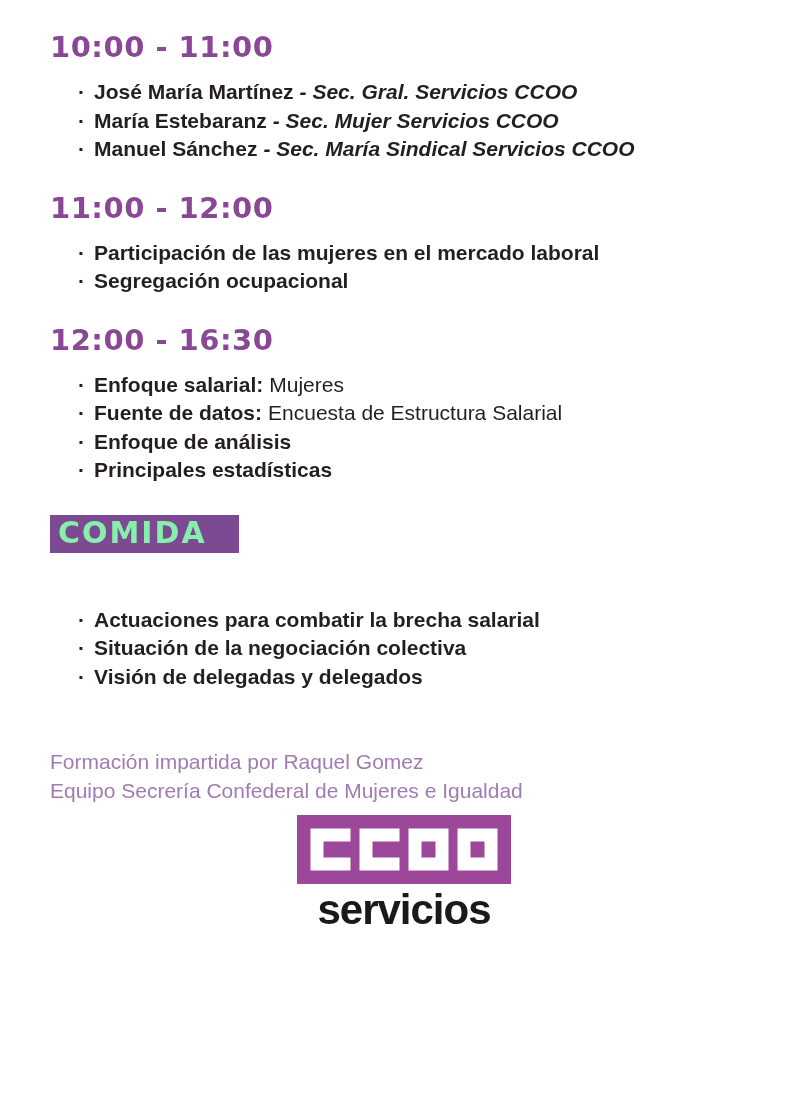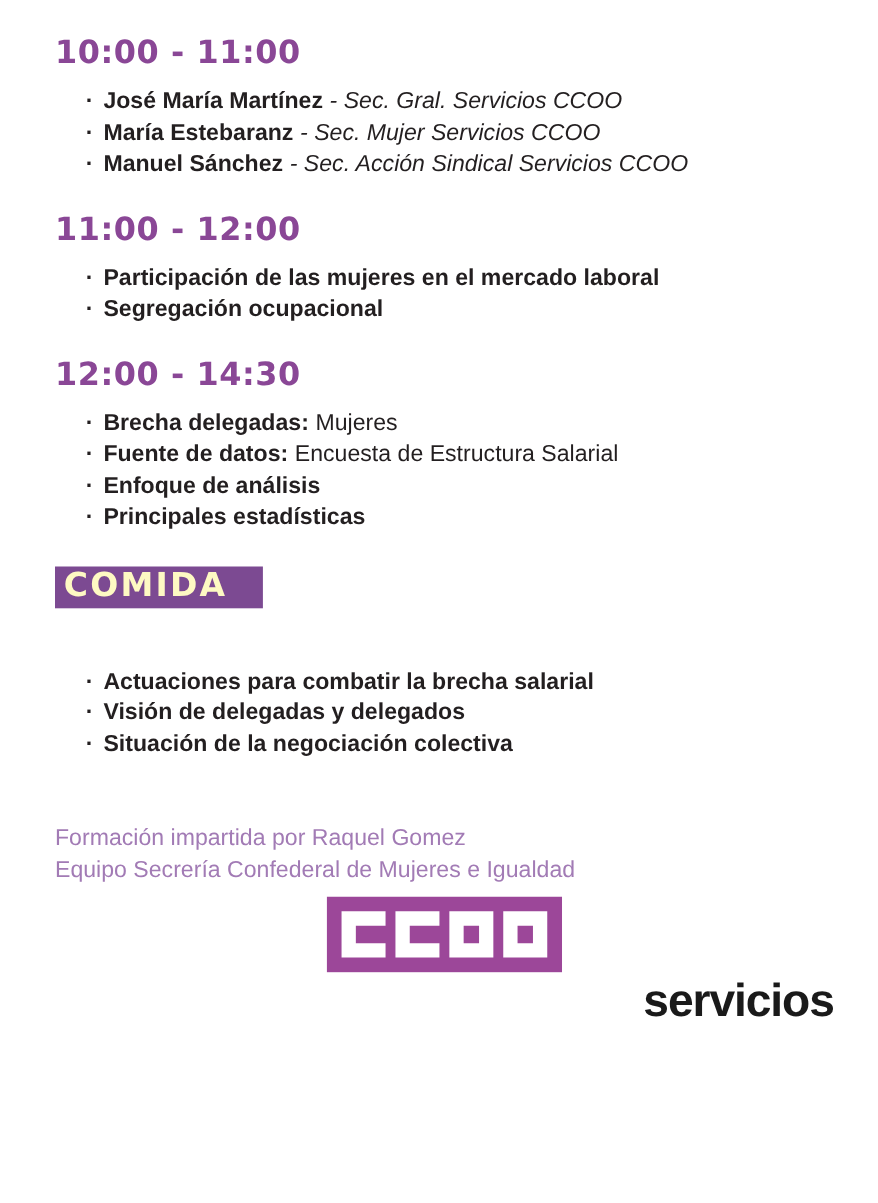--- a/index.html
+++ b/index.html
@@ -36,48 +36,48 @@
   }
   .section li{
     font-size:21px;
     line-height:28.5px;
     font-weight:bold;
     color:var(--ink);
     white-space:nowrap;
   }
   .dot{margin-right:9px;font-weight:bold;}
   .rest{margin-left:6px;}
-  .speakers .rest{font-weight:normal;font-style:italic;}
+  .speakers .rest{font-weight:bold;font-style:italic;}
   .topics .rest{font-weight:normal;font-style:normal;}
 
   .banner{
     display:inline-block;
     font-family:"DejaVu Sans",sans-serif;
     font-weight:800;
     font-size:30px;
     line-height:30px;
     letter-spacing:2px;
-    color:#fef9c3;
+    color:#86efac;
     background:var(--banner-purple);
     padding:3px 32px 5px 8px;
     margin-bottom:37px;
   }
 
   .footer{
     margin-top:56px;
     text-align:left;
     color:var(--footer-purple);
     font-size:21px;
     line-height:29px;
     font-weight:normal;
   }
 
   .logo-block{
     margin-top:10px;
-    text-align:right;
+    text-align:center;
   }
   .logo-mark{display:block;margin:0 auto;}
   .logo-mark .bg{fill:var(--logo-purple);}
   .logo-mark .glyph{fill:#ffffff;}
   .logo-sub{
     font-family:"Liberation Sans",sans-serif;
     font-weight:bold;
     font-size:42px;
     line-height:44px;
     letter-spacing:-1px;
@@ -95,44 +95,44 @@
     <div class="section speakers">
       <div class="time-heading">10:00 - 11:00</div>
       <ul>
         <li>
           <span class="dot">·</span><span class="lead">José María Martínez</span><span class="rest">- Sec. Gral. Servicios CCOO</span>
         </li>
         <li>
           <span class="dot">·</span><span class="lead">María Estebaranz</span><span class="rest">- Sec. Mujer Servicios CCOO</span>
         </li>
         <li>
-          <span class="dot">·</span><span class="lead">Manuel Sánchez</span><span class="rest">- Sec. Acción Sindical Servicios CCOO</span>
+          <span class="dot">·</span><span class="lead">Manuel Sánchez</span><span class="rest">- Sec. María Sindical Servicios CCOO</span>
         </li>
       </ul>
     </div>
 
     
     <div class="section topics">
       <div class="time-heading">11:00 - 12:00</div>
       <ul>
         <li>
           <span class="dot">·</span><span class="lead">Participación de las mujeres en el mercado laboral</span>
         </li>
         <li>
           <span class="dot">·</span><span class="lead">Segregación ocupacional</span>
         </li>
       </ul>
     </div>
 
     
     <div class="section topics">
-      <div class="time-heading">12:00 - 14:30</div>
+      <div class="time-heading">12:00 - 16:30</div>
       <ul>
         <li>
-          <span class="dot">·</span><span class="lead">Brecha delegadas:</span><span class="rest">Mujeres</span>
+          <span class="dot">·</span><span class="lead">Enfoque salarial:</span><span class="rest">Mujeres</span>
         </li>
         <li>
           <span class="dot">·</span><span class="lead">Fuente de datos:</span><span class="rest">Encuesta de Estructura Salarial</span>
         </li>
         <li>
           <span class="dot">·</span><span class="lead">Enfoque de análisis</span>
         </li>
         <li>
           <span class="dot">·</span><span class="lead">Principales estadísticas</span>
         </li>
@@ -142,24 +142,24 @@
     
     <div class="banner">COMIDA</div>
 
     
     <div class="section topics">
       <ul>
         <li>
           <span class="dot">·</span><span class="lead">Actuaciones para combatir la brecha salarial</span>
         </li>
         <li>
-          <span class="dot">·</span><span class="lead">Visión de delegadas y delegados</span>
+          <span class="dot">·</span><span class="lead">Situación de la negociación colectiva</span>
         </li>
         <li>
-          <span class="dot">·</span><span class="lead">Situación de la negociación colectiva</span>
+          <span class="dot">·</span><span class="lead">Visión de delegadas y delegados</span>
         </li>
       </ul>
     </div>
 
     
     <div class="footer">
       <div>Formación impartida por Raquel Gomez</div>
       <div>Equipo Secrería Confederal de Mujeres e Igualdad</div>
     </div>
 

